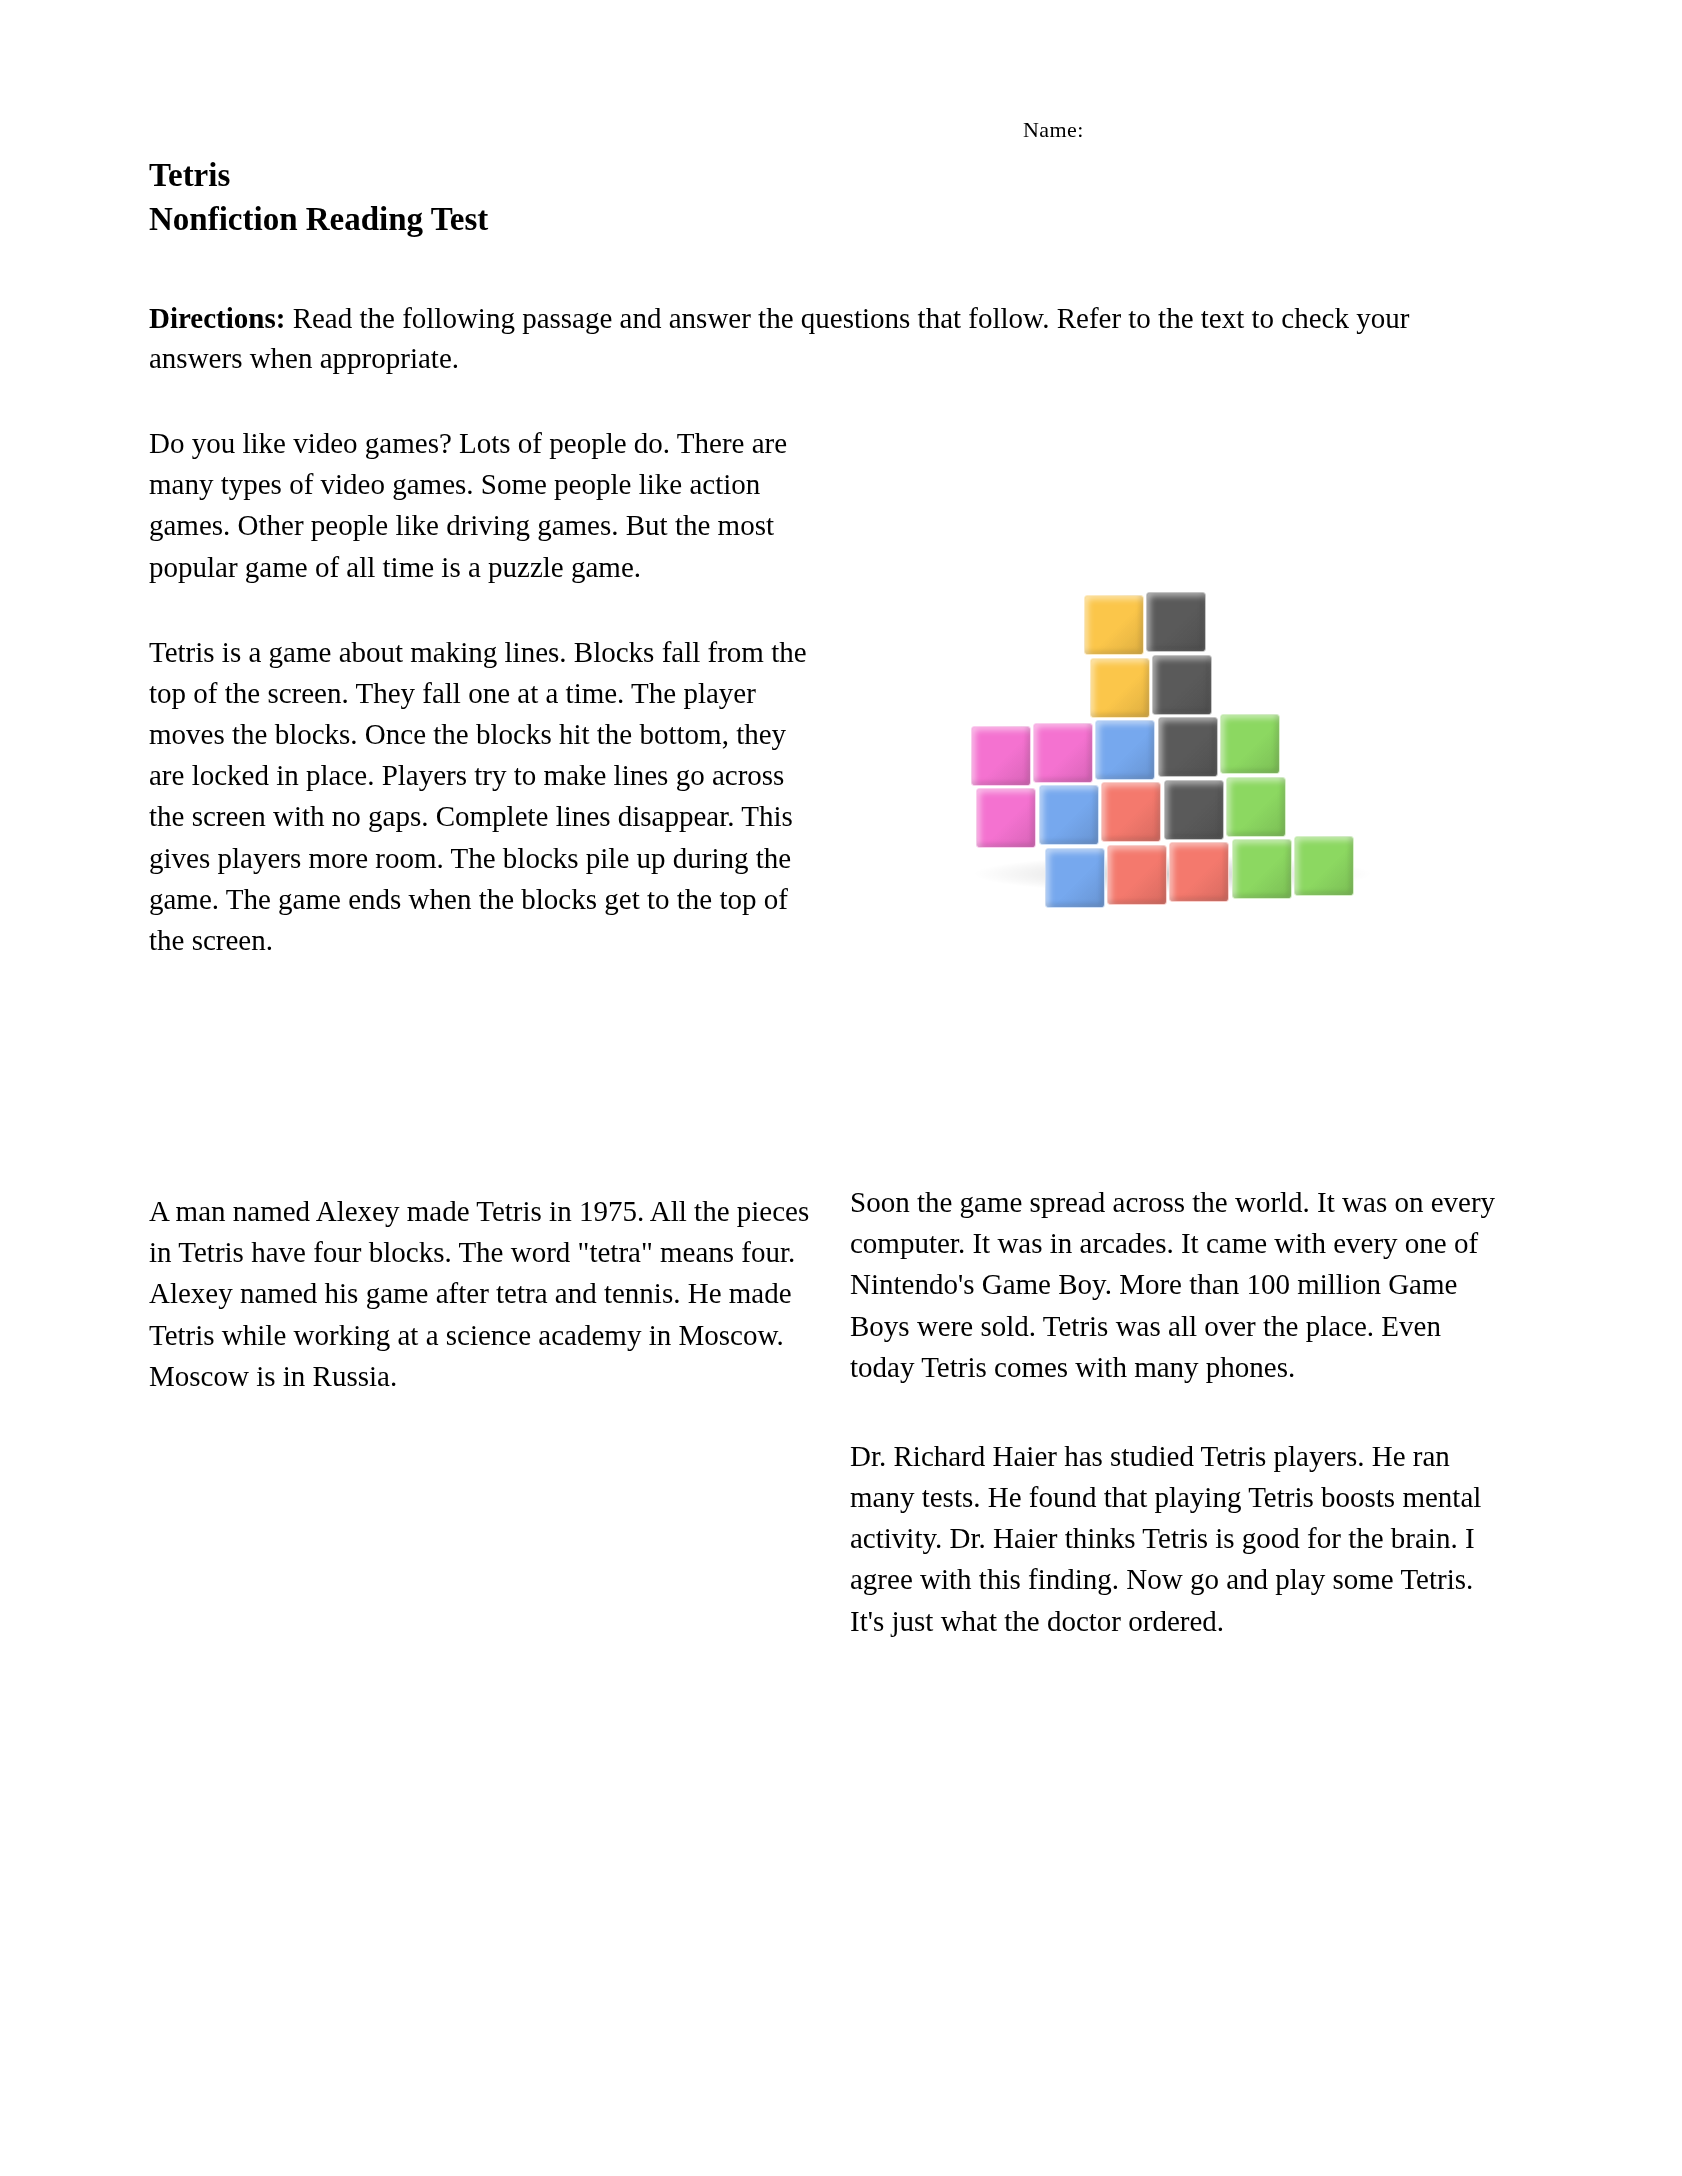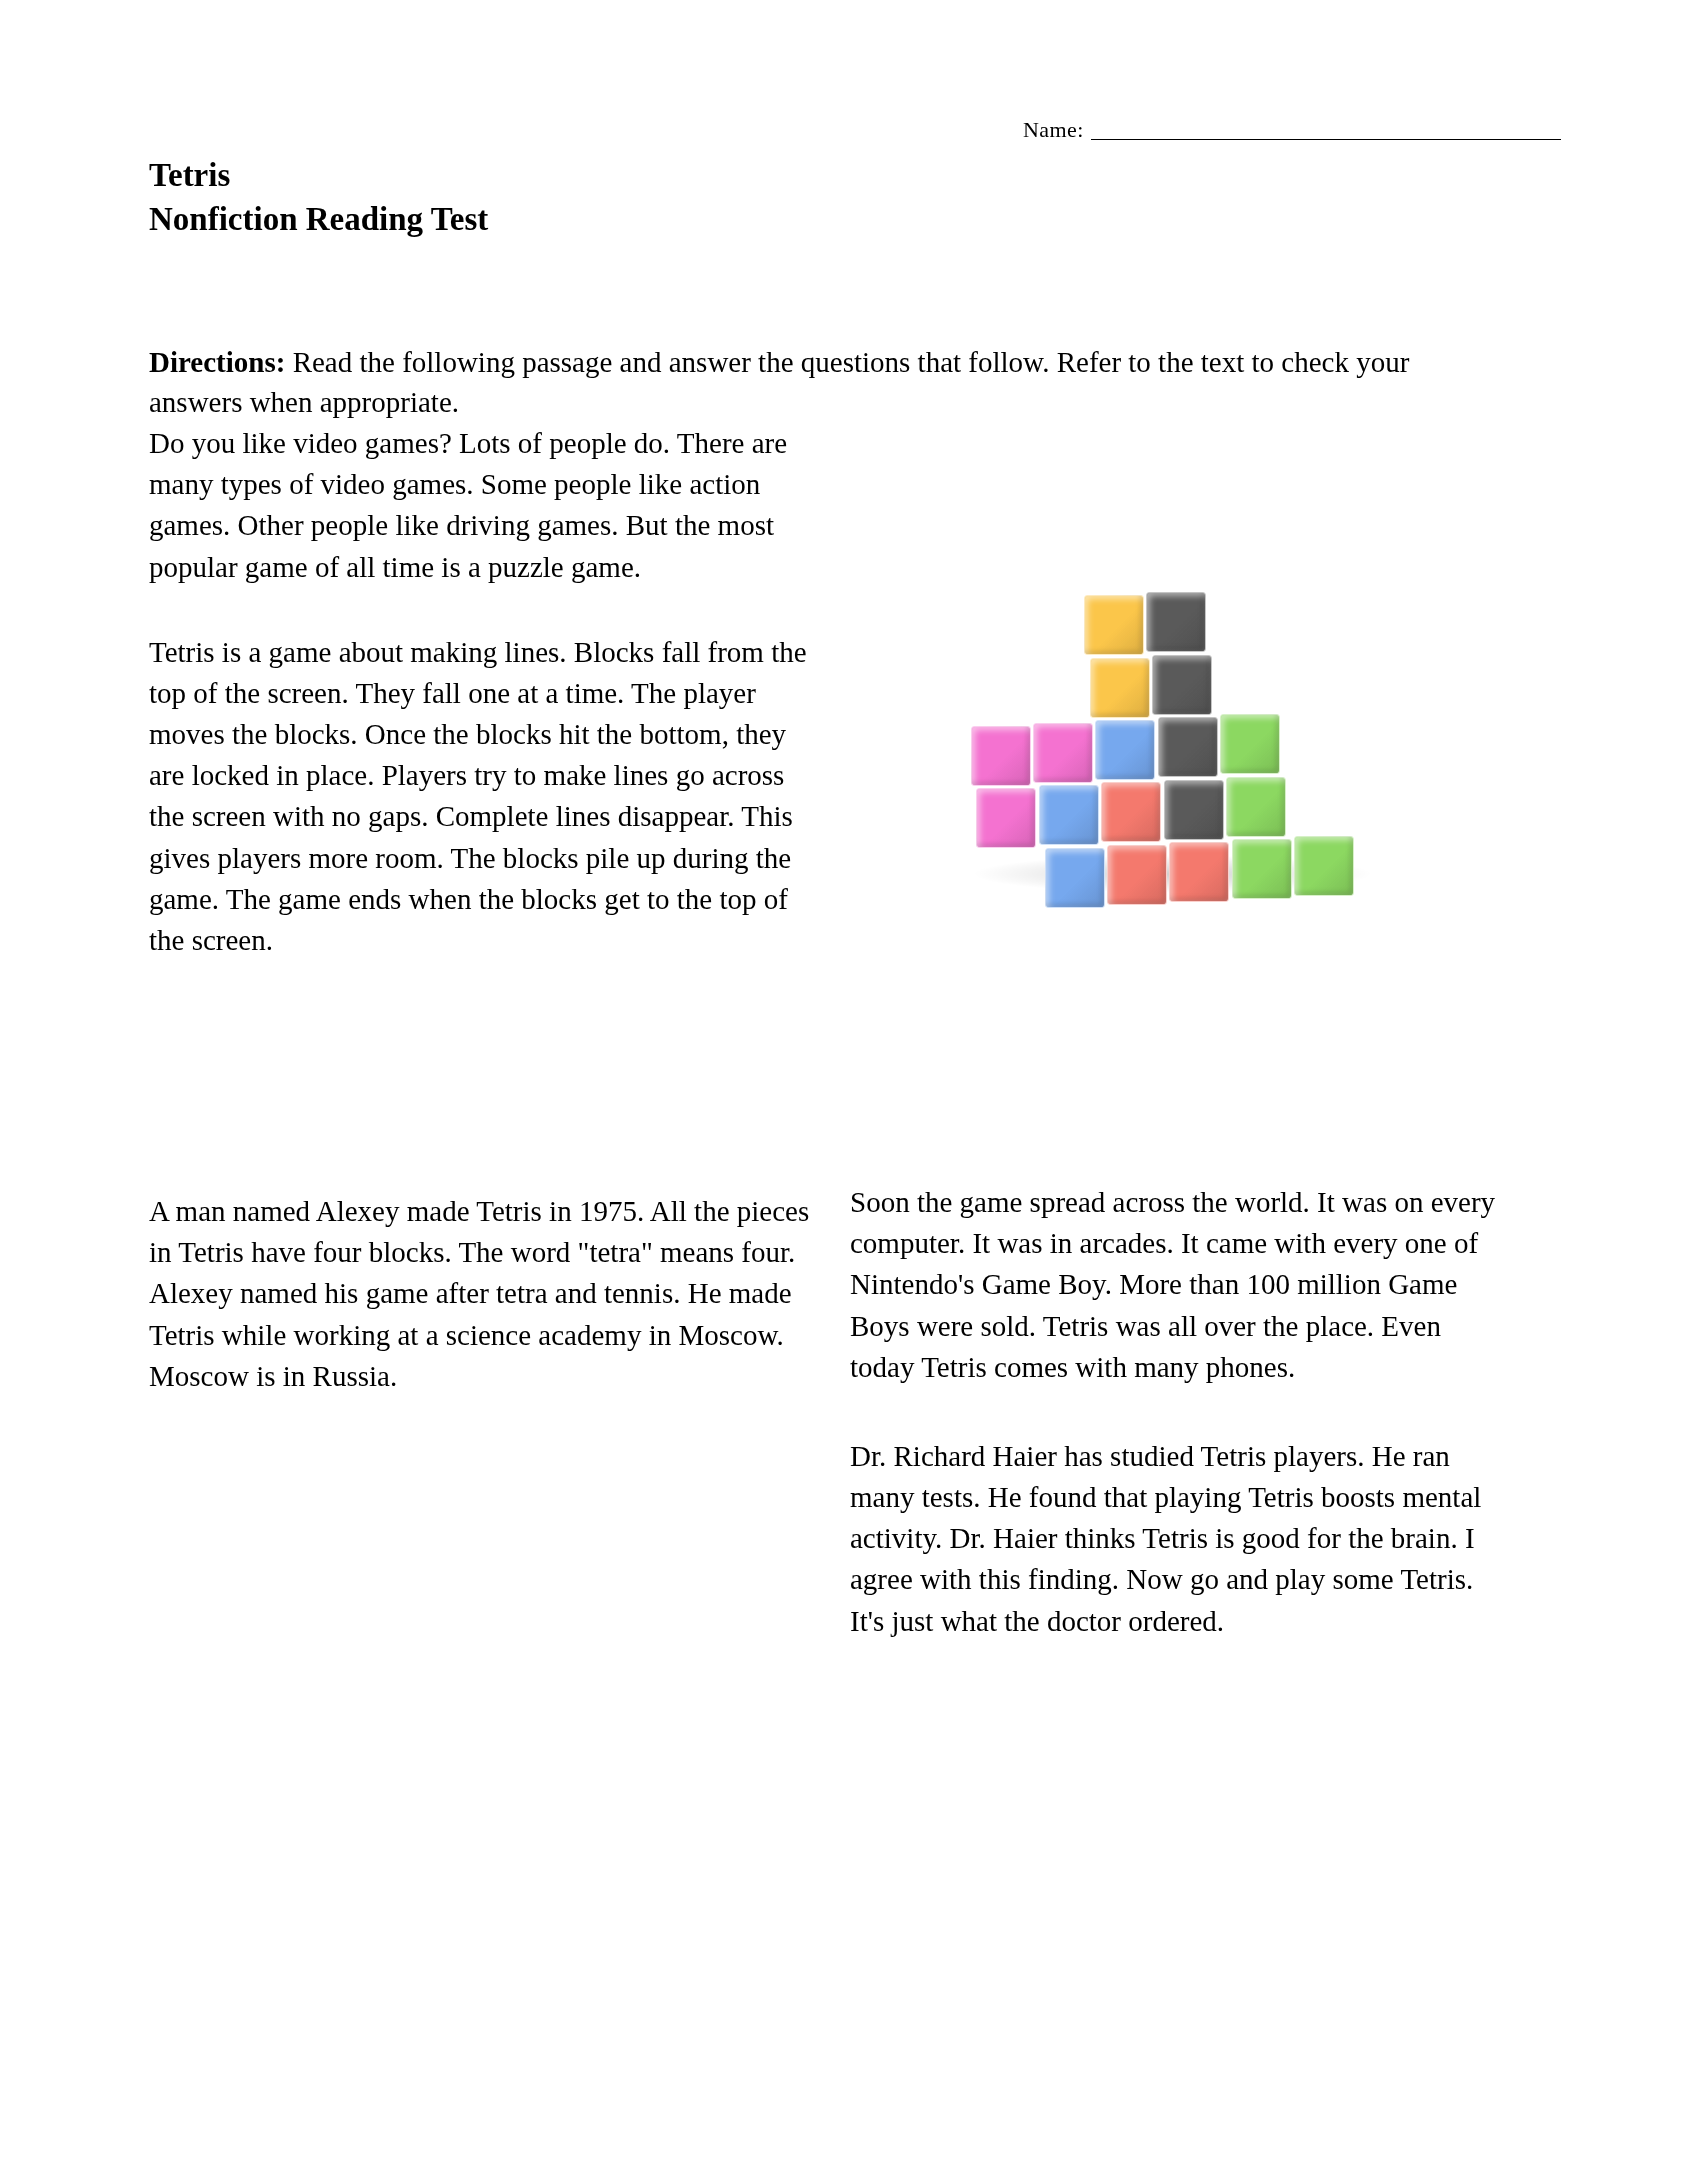--- a/index.html
+++ b/index.html
@@ -23,22 +23,23 @@
     background: #fff;
   }
 
   
   .name-row {
     position: absolute;
     left: 1023px;
     top: 117px;
     width: 538px;
     display: flex;
-    align-items: center;
+    align-items: flex-start;
     font-size: 22px;
+    flex-direction: column;
   }
   .name-label {
     font-size: 22px;
     letter-spacing: 0.4px;
     white-space: nowrap;
   }
   .name-blank {
     flex: 1;
     margin-left: 7.7px;
     border-bottom: 1.9px solid #000;
@@ -56,21 +57,20 @@
   }
 
   
   .directions {
     position: absolute;
     left: 149px;
     top: 298px;
     width: 1326px;
     font-size: 29px;
     line-height: 1.38;
-    margin-top: 44px;
   }
   .directions b { font-weight: bold; }
 
   
   .col-left {
     position: absolute;
     left: 149px;
     top: 423px;
     width: 672px;
     font-size: 29px;

